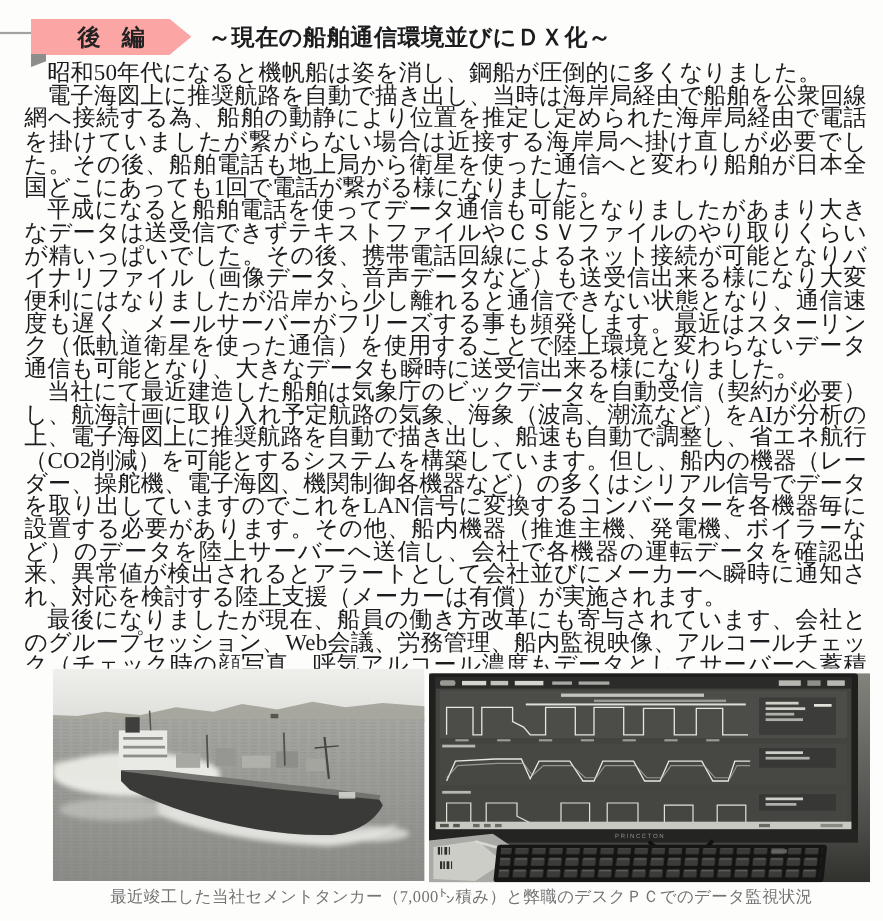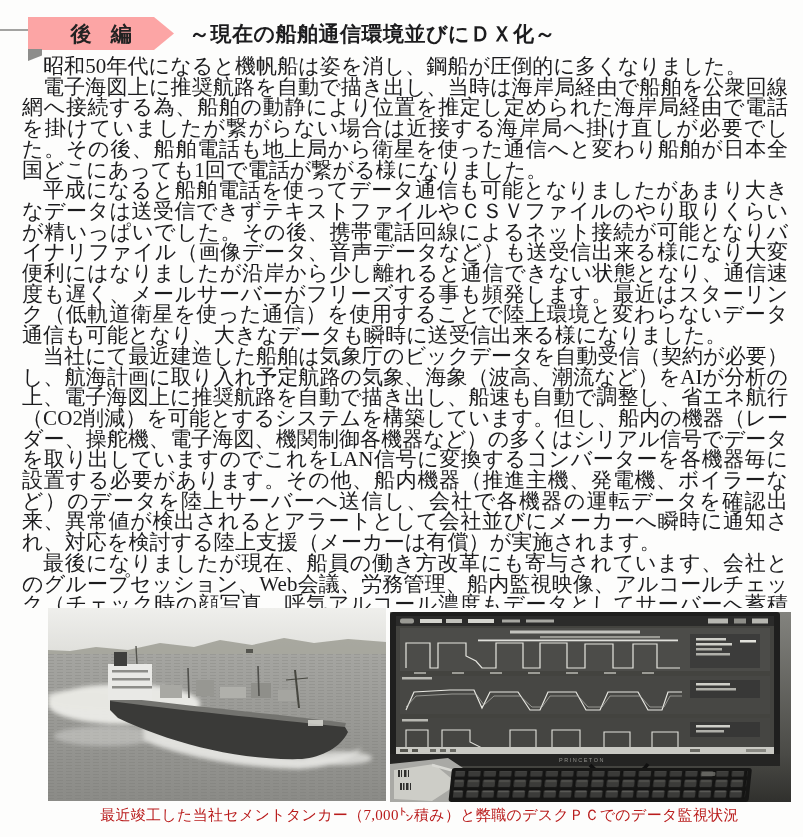--- a/index.html
+++ b/index.html
@@ -32,21 +32,21 @@
   .article p{
     margin:0;text-indent:1em;font-size:21px;line-height:20.7px;
     text-align:justify;letter-spacing:0.1px;
   }
   
   .figure-left{position:absolute;left:48px;top:608px;width:338px;height:193px;}
   .figure-right{position:absolute;left:390px;top:612px;width:401px;height:190px;}
   .figure-left svg,.figure-right svg{display:block;}
   .figure-caption{
     position:absolute;left:48px;top:806px;width:743px;text-align:center;
-    font-size:15px;letter-spacing:0.3px;color:#b91c1c;
+    font-size:15px;letter-spacing:0.3px;color:#737373;
   }
 </style>
 </head>
 <body>
 
 <div class="page">
 
   <div class="ribbon-tail-line"></div>
   <div class="banner">
     <span>後 編</span>

